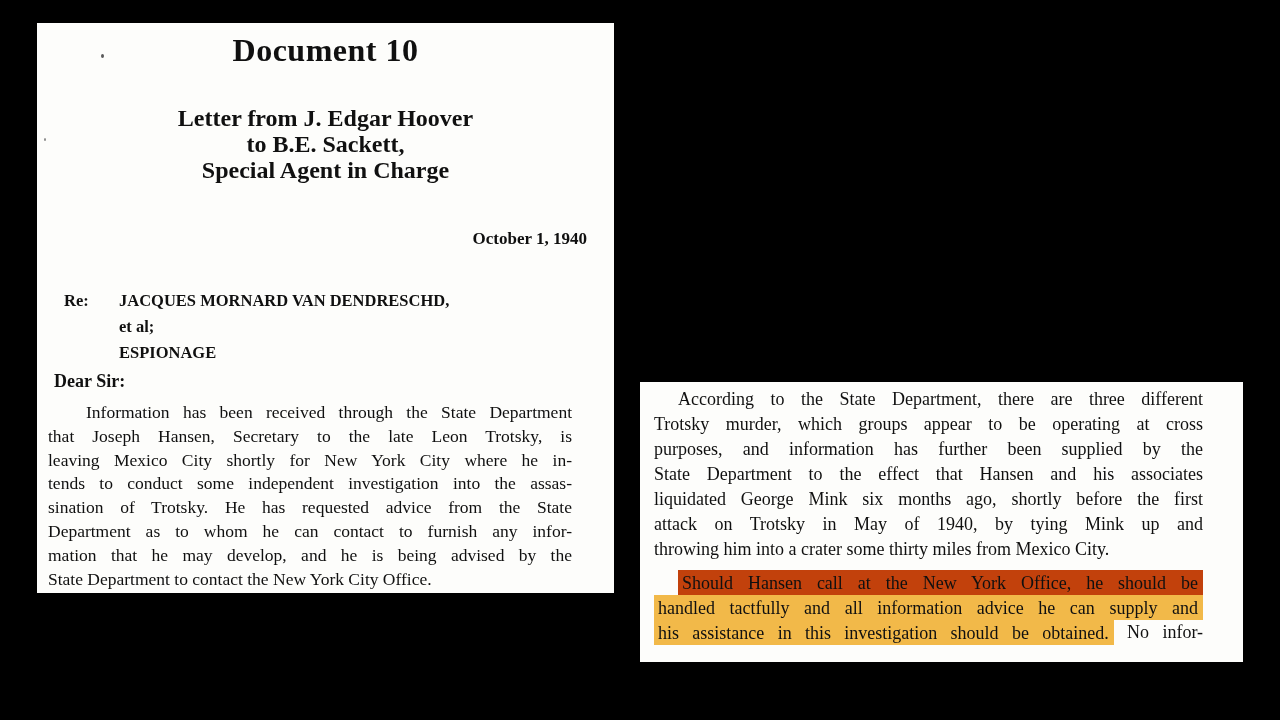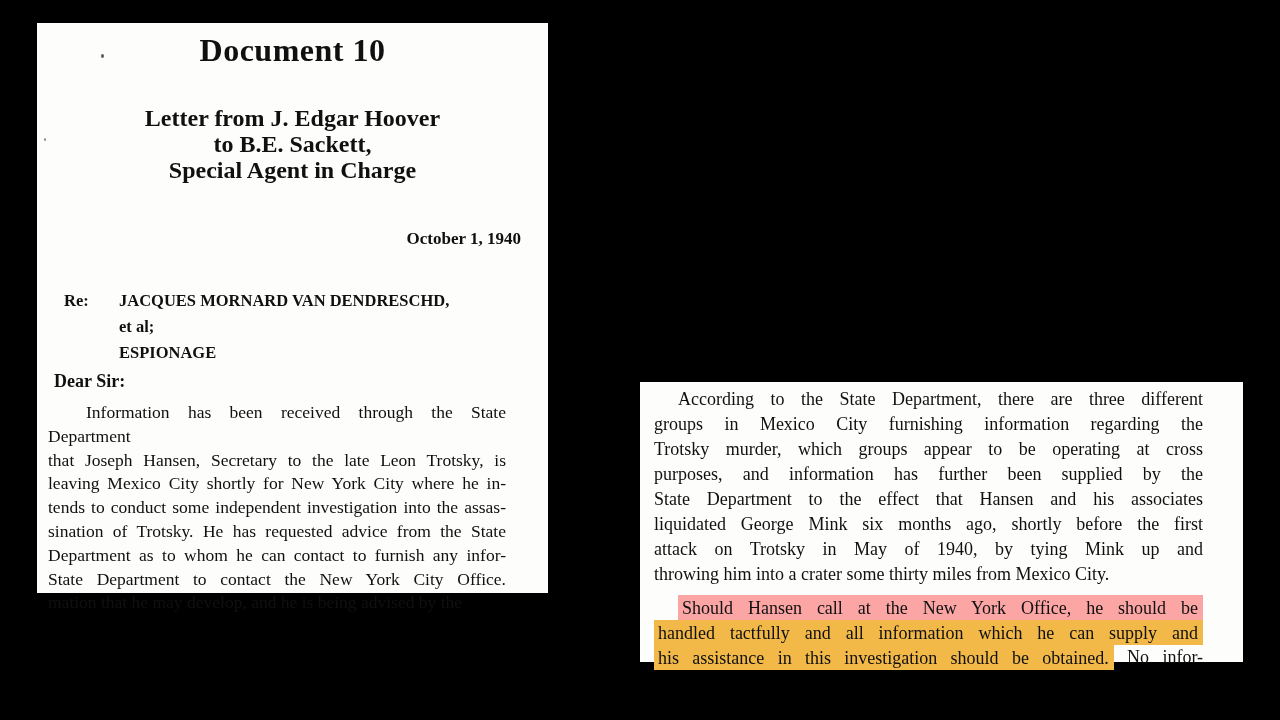--- a/index.html
+++ b/index.html
@@ -14,21 +14,21 @@
     position: relative;
     width: 1280px;
     height: 720px;
     background: #000000;
   }
   .page {
     position: absolute;
     background: #fdfdfb;
     color: #101010;
   }
-  .page-left  { left: 37px;  top: 23px;  width: 511px; height: 570px; }
+  .page-left  { left: 37px;  top: 23px;  width: 577px; height: 570px; }
   .page-right { left: 640px; top: 382px; width: 603px; height: 280px; }
 
   
   .doc-title {
     margin-top: 9px;
     text-align: center;
     font-size: 32px;
     line-height: 36px;
     font-weight: bold;
     letter-spacing: 0.5px;
@@ -135,46 +135,45 @@
 
     <div class="salutation" data-bind="left_doc.salutation">Dear Sir:</div>
 
     <div class="para-left" data-bind-each="left_doc.body_lines">
         <div class="line">Information has been received through the State Department</div>
         <div class="line">that Joseph Hansen, Secretary to the late Leon Trotsky, is</div>
         <div class="line">leaving Mexico City shortly for New York City where he in-</div>
         <div class="line">tends to conduct some independent investigation into the assas-</div>
         <div class="line">sination of Trotsky. He has requested advice from the State</div>
         <div class="line">Department as to whom he can contact to furnish any infor-</div>
+        <div class="line">mation that he may develop, and he is being advised by the</div>
         <div class="line">State Department to contact the New York City Office.</div>
-        <div class="line">mation that he may develop, and he is being advised by the</div>
       </div>
   </div>
 
   <div class="page page-right" style="background-color: rgb(253, 253, 251);">
     <div class="right-body">
 
       <div class="para-r1" data-bind-each="right_doc.para1_lines">
           <div class="line">According to the State Department, there are three different</div>
-          <div class="line">groups in Mexico City furnishing information regarding the</div>
           <div class="line">Trotsky murder, which groups appear to be operating at cross</div>
           <div class="line">purposes, and information has further been supplied by the</div>
           <div class="line">State Department to the effect that Hansen and his associates</div>
           <div class="line">liquidated George Mink six months ago, shortly before the first</div>
           <div class="line">attack on Trotsky in May of 1940, by tying Mink up and</div>
           <div class="line">throwing him into a crater some thirty miles from Mexico City.</div>
         </div>
 
       <div class="para-r2">
         <div data-bind-each="right_doc.para2.highlight_lines">
             <div class="line">
-            <span class="hl" style="background-color: #fca5a5;">Should Hansen call at the New York Office, he should be</span>
+            <span class="hl" style="background-color: #c2410c;">Should Hansen call at the New York Office, he should be</span>
           </div>
             <div class="line">
-            <span class="hl" style="background-color: rgb(242, 185, 73);">handled tactfully and all information which he can supply and</span>
+            <span class="hl" style="background-color: rgb(242, 185, 73);">handled tactfully and all information advice he can supply and</span>
           </div>
           </div>
         <div class="line force-justify"><span class="hl" data-bind="right_doc.para2.mixed_highlight" style="background-color: rgb(242, 185, 73);">his assistance in this investigation should be obtained.</span><span data-bind="right_doc.para2.mixed_normal"> No infor-</span></div>
       </div>
 
     </div>
   </div>
 </div>
 
 </body></html>

